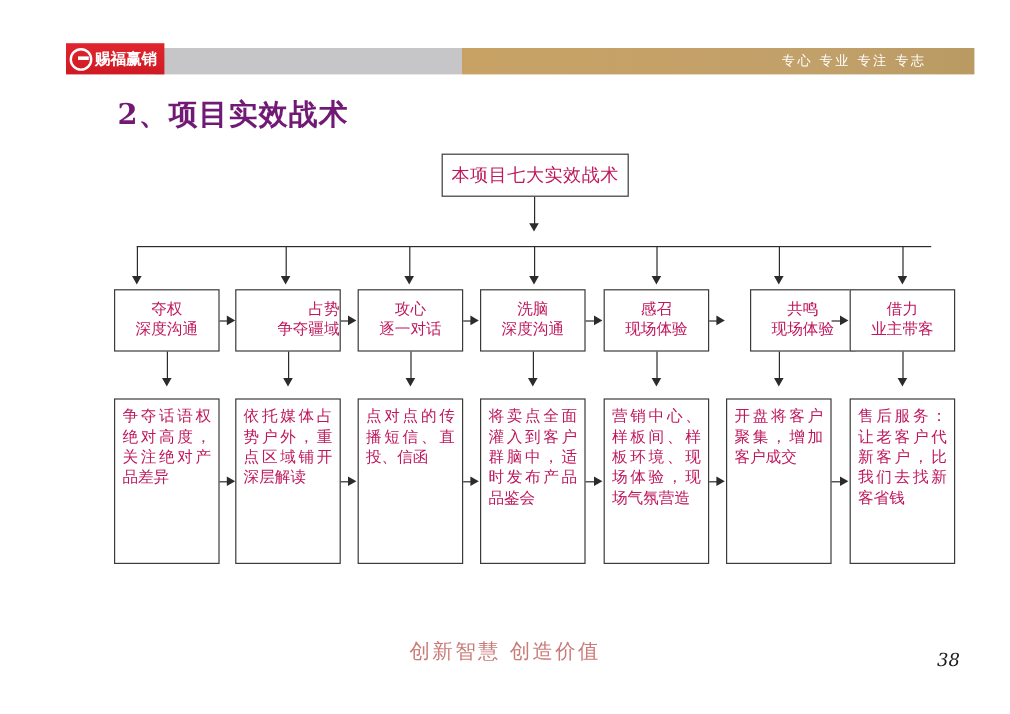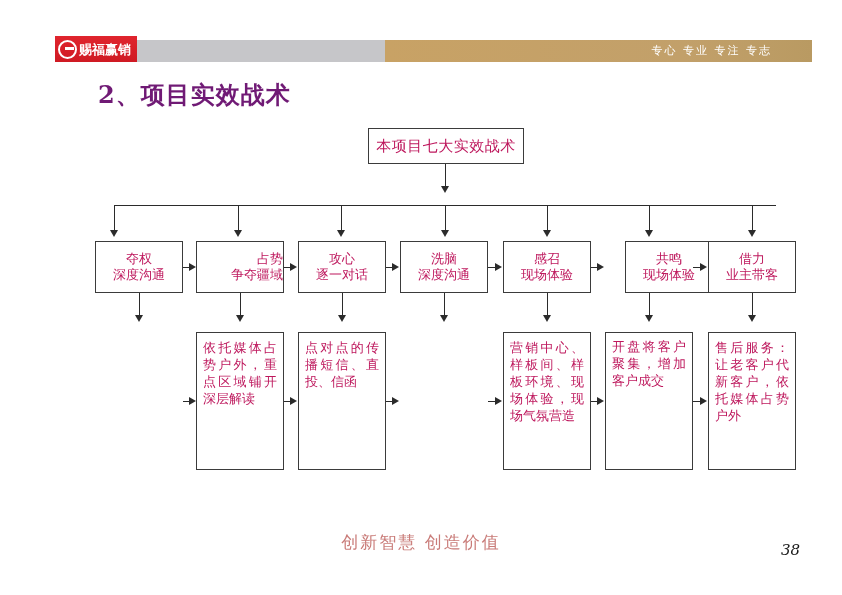--- a/index.html
+++ b/index.html
@@ -297,25 +297,27 @@
   <div class="arrow-down" style="left:338px; top:315px;"></div>
   <div class="line vline" style="left:444px; top:293px; height:24px;"></div>
   <div class="arrow-down" style="left:440px; top:315px;"></div>
   <div class="line vline" style="left:547px; top:293px; height:24px;"></div>
   <div class="arrow-down" style="left:543px; top:315px;"></div>
   <div class="line vline" style="left:649px; top:293px; height:24px;"></div>
   <div class="arrow-down" style="left:645px; top:315px;"></div>
   <div class="line vline" style="left:752px; top:293px; height:24px;"></div>
   <div class="arrow-down" style="left:748px; top:315px;"></div>
 
+  <div class="node detail-node" style="left:95px;">争夺话语权绝对高度，关注绝对产品差异</div>
   <div class="node detail-node" style="left:196px;">依托媒体占势户外，重点区域铺开深层解读</div>
   <div class="node detail-node" style="left:298px;">点对点的传播短信、直投、信函</div>
+  <div class="node detail-node" style="left:400px;">将卖点全面灌入到客户群脑中，适时发布产品品鉴会</div>
   <div class="node detail-node" style="left:503px;">营销中心、样板间、样板环境、现场体验，现场气氛营造</div>
   <div class="node detail-node" style="left:605px;font-family:Liberation Mono, monospace;">开盘将客户聚集，增加客户成交</div>
-  <div class="node detail-node" style="left:708px;">售后服务：让老客户代新客户，依托媒体占势户外</div>
+  <div class="node detail-node" style="left:708px;">售后服务：让老客户代新客户，比我们去找新客省钱</div>
 
   <div class="line hline" style="left:183px; top:401px; width:8px;"></div>
   <div class="arrow-right" style="left:189px; top:397px;"></div>
   <div class="line hline" style="left:284px; top:401px; width:8px;"></div>
   <div class="arrow-right" style="left:290px; top:397px;"></div>
   <div class="line hline" style="left:386px; top:401px; width:8px;"></div>
   <div class="arrow-right" style="left:392px; top:397px;"></div>
   <div class="line hline" style="left:488px; top:401px; width:9px;"></div>
   <div class="arrow-right" style="left:495px; top:397px;"></div>
   <div class="line hline" style="left:591px; top:401px; width:8px;"></div>

